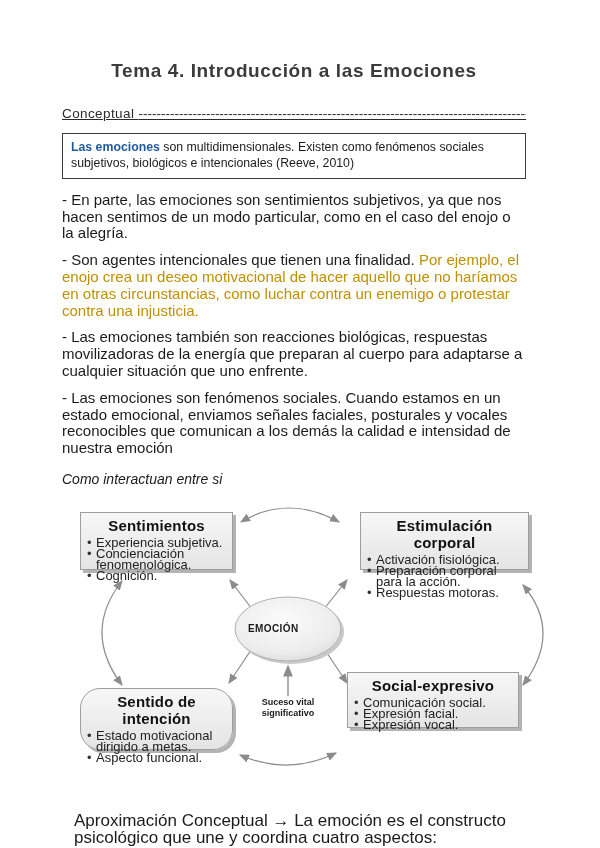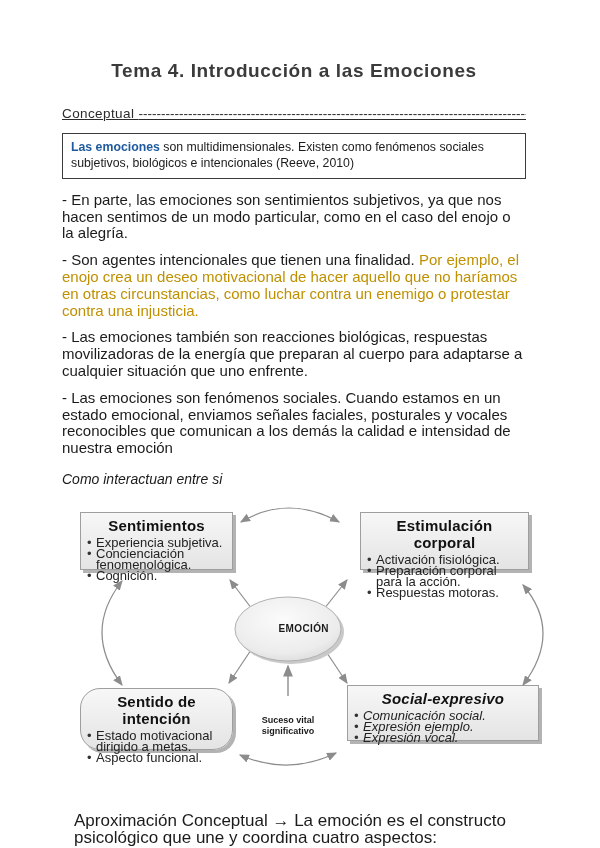--- a/index.html
+++ b/index.html
@@ -88,29 +88,29 @@
     position: relative;
     font-size: 13px;
     line-height: 11px;
     color: #222;
     padding-left: 11px;
   }
   .dbox li::before { content: "•"; position: absolute; left: 2px; top: 0; color: #333; }
   .box-tl { left: 20px;  top: 7px;   width: 153px; height: 58px; }
   .box-tr { left: 300px; top: 7px;   width: 169px; height: 58px; }
   .box-bl { left: 20px;  top: 183px; width: 153px; height: 62px; border-radius: 20px; }
-  .box-br { left: 287px; top: 180px; width: 192px; height: 56px; font-style: italic; }
+  .box-br { left: 287px; top: 167px; width: 172px; height: 56px; }
   .emotion-label {
-    position: absolute; left: 163px; top: 118px; width: 106px;
-    text-align: right;
+    position: absolute; left: 188px; top: 118px; width: 106px;
+    text-align: left;
     font-size: 10px; font-weight: bold; letter-spacing: 0.4px; color: #1a1a1a;
     z-index: 2;
   }
   .event-label {
-    position: absolute; left: 192px; top: 210px; width: 72px;
+    position: absolute; left: 192px; top: 192px; width: 72px;
     text-align: center;
     font-size: 9px; font-weight: bold; line-height: 11px; color: #1a1a1a;
     z-index: 2;
   }
 </style>
 </head>
 <body>
 
 <div class="page">
 
@@ -183,21 +183,21 @@
       <ul>
         <li>Estado motivacional dirigido a metas.</li>
         <li>Aspecto funcional.</li>
       </ul>
     </div>
 
     <div class="dbox box-br">
       <div class="dbox-title">Social-expresivo</div>
       <ul>
         <li>Comunicación social.</li>
-        <li>Expresión ejemplo.</li>
+        <li>Expresión facial.</li>
         <li>Expresión vocal.</li>
       </ul>
     </div>
 
     <div class="emotion-label">EMOCIÓN</div>
     <div class="event-label">Suceso vital significativo</div>
 
   </div>
 
   <p class="conclusion">Aproximación Conceptual → La emoción es el constructo psicológico que une y coordina cuatro aspectos: Sentimiento, Estimulación corporal, Intención y Expresión.</p>

